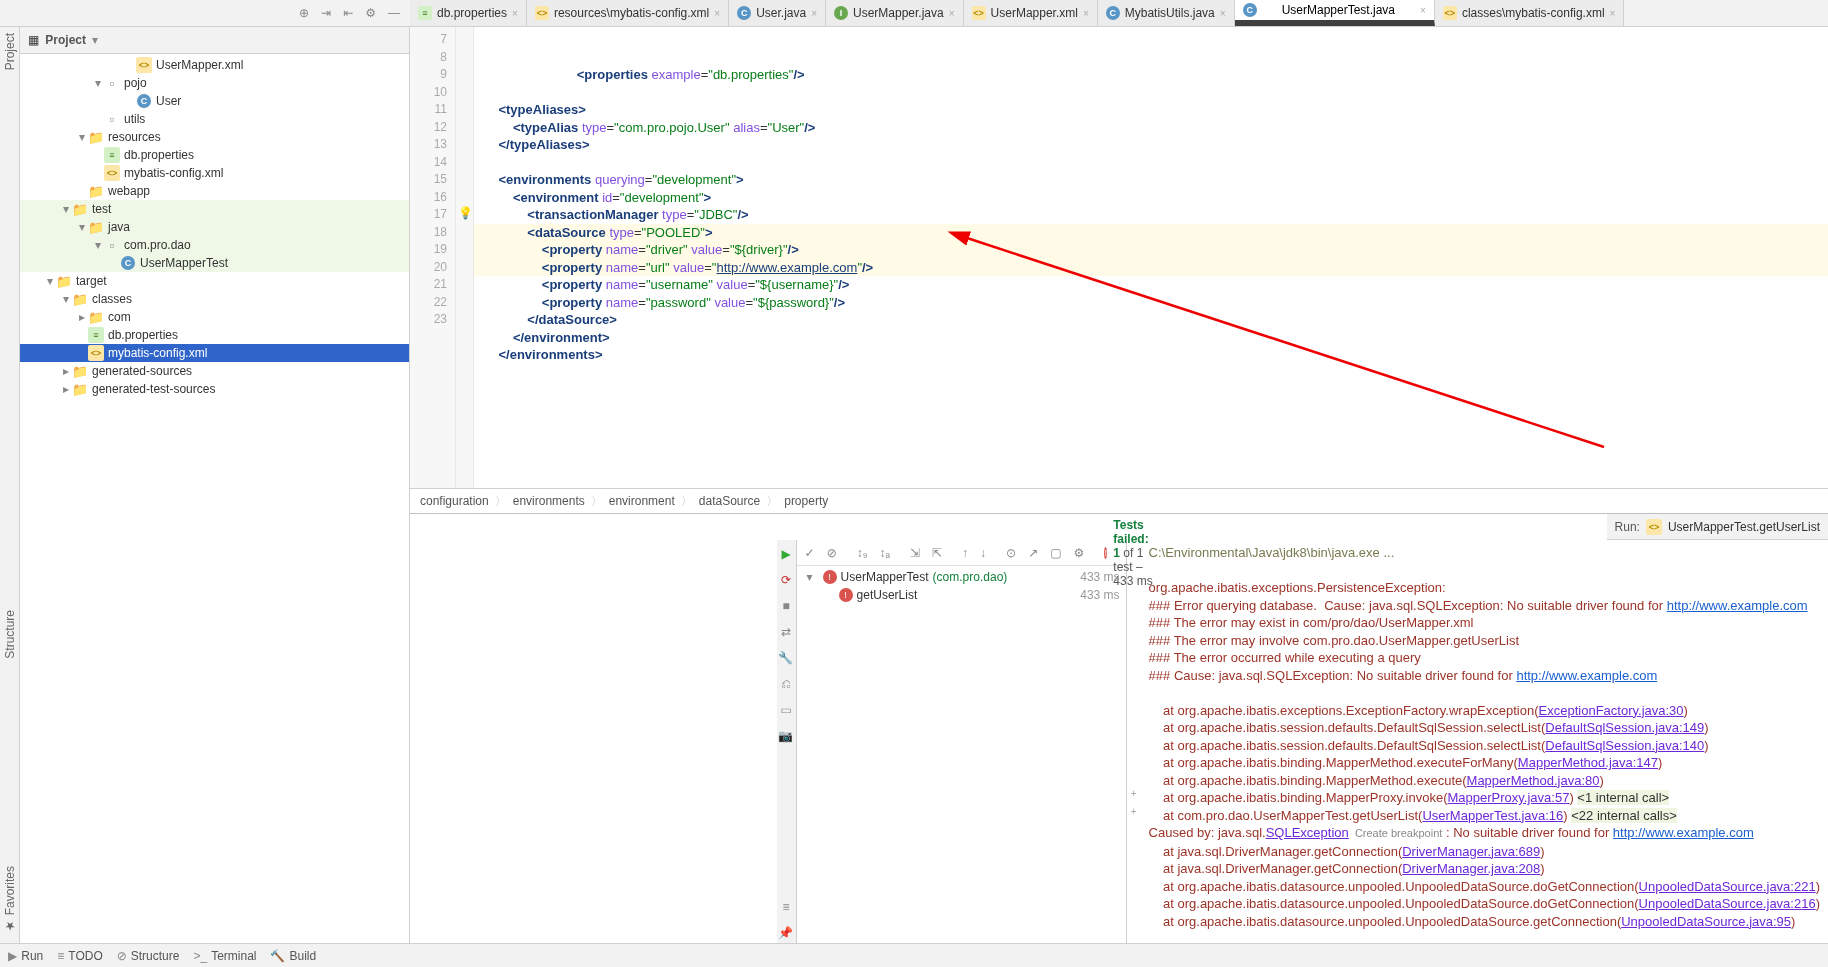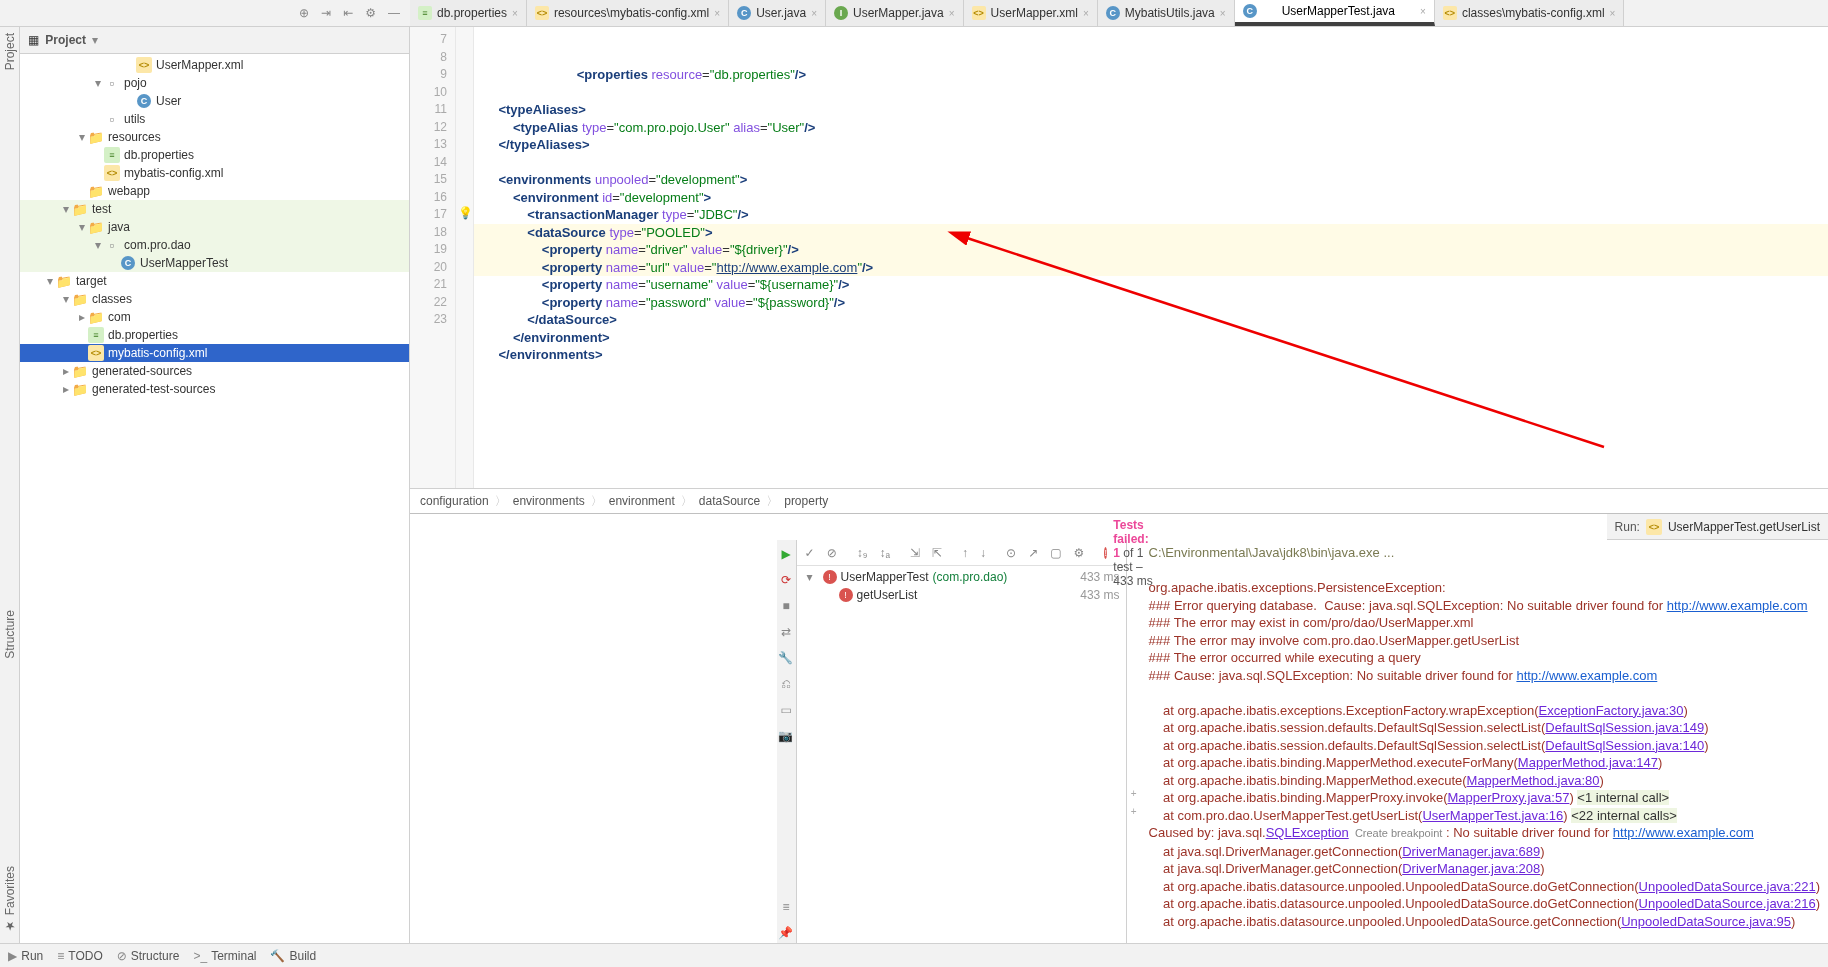--- a/index.html
+++ b/index.html
@@ -4,21 +4,21 @@
 <style>
 * { margin:0; padding:0; box-sizing:border-box; font-family:"Segoe UI",Arial,sans-serif; }
 body { font-size:12px; color:#333; background:#fff; overflow:hidden; }
 .root { display:flex; flex-direction:column; height:967px; width:1828px; }
 
 
 .etabs { display:flex; align-items:center; height:27px; border-bottom:1px solid #d0d0d0; background:#f2f2f2; }
 .etabs .spacer { width:410px; display:flex; align-items:center; justify-content:flex-end; gap:12px; padding-right:10px; }
 .etabs .spacer .ticon { color:#888; cursor:pointer; }
 .etab { display:flex; align-items:center; gap:5px; padding:0 8px; height:100%; border-right:1px solid #d0d0d0; background:#ececec; cursor:pointer; }
-.etab.active { background:#fff; border-bottom:4px solid #404040;gap:25px; }
+.etab.active { background:#fff; border-bottom:6px solid #404040;gap:25px; }
 .etab .fi { width:14px; height:14px; }
 .etab .lbl { color:#333; white-space:nowrap; }
 .etab.active .lbl { color:#000; }
 .etab .close { color:#aaa; font-size:10px; }
 
 
 .fi { display:inline-flex; align-items:center; justify-content:center; width:16px; height:16px; font-size:9px; font-weight:bold; border-radius:2px; }
 .fi.xml { background:#fce7a8; color:#b28900; }
 .fi.xml::before{content:"<>"}
 .fi.java { color:#fff; }
@@ -87,21 +87,21 @@
 .tests-tree{ flex:1; padding:2px;}
 .test-row{display:flex; align-items:center; height:18px; padding:0 4px; gap:4px;}
 .test-row .status{width:14px; height:14px; border-radius:50%; display:flex; align-items:center; justify-content:center; font-size:9px; color:#fff;}
 .test-row .status.fail{background:#d9534f;}
 .test-row .dur{margin-left:auto; color:#999;}
 .test-row .pkg{color:#15803d;}
 
 .run-console{ flex:1; overflow:auto; padding:4px 8px;}
 .run-status{ display:flex; align-items:center; gap:6px; color:#555; margin-left:10px;}
 .run-status .fail-icon{width:12px; height:12px; border-radius:50%; background:#d9534f; color:#fff; display:flex; align-items:center; justify-content:center; font-size:9px;}
-.run-status .failtxt{color:#ec4899; font-weight:bold;}
+.run-status .failtxt{color:#15803d; font-weight:bold;}
 
 .console { font-family:Consolas,monospace; font-size:13px; line-height:17.5px; white-space:pre; color:#333;}
 .console .cmd{color:#7a7a52;}
 .console .err{color:#9c3328;}
 .console .link{color:#1a5fd0; text-decoration:underline; cursor:pointer;}
 .console .srclink{color:#6d28d9; text-decoration:underline; cursor:pointer;}
 .console .intcall{background:#eef5e1;}
 .console .breakpt{color:#888; font-size:11px;}
 .expand-gut{width:14px; display:flex; flex-direction:column;}
 .expand-gut .ex{color:#aaa; font-size:10px; height:17.5px; display:flex; align-items:center; justify-content:center; cursor:pointer;}
@@ -342,27 +342,27 @@
           </div>
           <div class="code" id="code">
             <svg class="arrow" width="1400" height="500">
               <defs>
                   <marker id="ah" markerWidth="10" markerHeight="10" refX="2" refY="3" orient="auto">
                 <path d="M0,0 L0,6 L9,3 z" fill="#e00"></path>
                   </marker>
                 </defs>
               <line x1="1130" y1="420" x2="490" y2="210" stroke="#e00" stroke-width="2.5" marker-end="url(#ah)"></line>
             </svg>
-          <span class="line">    <span class="tok-tag">&lt;properties</span> <span class="tok-attr">resource</span>=<span class="tok-str">"db.properties"</span><span class="tok-tag">/&gt;</span>
+          <span class="line">    <span class="tok-tag">&lt;properties</span> <span class="tok-attr">example</span>=<span class="tok-str">"db.properties"</span><span class="tok-tag">/&gt;</span>
 </span><span class="line">
 </span><span class="line">    <span class="tok-tag">&lt;typeAliases&gt;</span>
 </span><span class="line">        <span class="tok-tag">&lt;typeAlias</span> <span class="tok-attr">type</span>=<span class="tok-str">"com.pro.pojo.User"</span> <span class="tok-attr">alias</span>=<span class="tok-str">"User"</span><span class="tok-tag">/&gt;</span>
 </span><span class="line">    <span class="tok-tag">&lt;/typeAliases&gt;</span>
 </span><span class="line">
-</span><span class="line">    <span class="tok-tag">&lt;environments</span> <span class="tok-attr">unpooled</span>=<span class="tok-str">"development"</span><span class="tok-tag">&gt;</span>
+</span><span class="line">    <span class="tok-tag">&lt;environments</span> <span class="tok-attr">querying</span>=<span class="tok-str">"development"</span><span class="tok-tag">&gt;</span>
 </span><span class="line">        <span class="tok-tag">&lt;environment</span> <span class="tok-attr">id</span>=<span class="tok-str">"development"</span><span class="tok-tag">&gt;</span>
 </span><span class="line">            <span class="tok-tag">&lt;transactionManager</span> <span class="tok-attr">type</span>=<span class="tok-str">"JDBC"</span><span class="tok-tag">/&gt;</span>
 </span><span class="line hl">            <span class="tok-tag">&lt;dataSource</span> <span class="tok-attr">type</span>=<span class="tok-str">"POOLED"</span><span class="tok-tag">&gt;</span>
 </span><span class="line hl">                <span class="tok-tag">&lt;property</span> <span class="tok-attr">name</span>=<span class="tok-str">"driver"</span> <span class="tok-attr">value</span>=<span class="tok-str">"${driver}"</span><span class="tok-tag">/&gt;</span>
 </span><span class="line hl">                <span class="tok-tag">&lt;property</span> <span class="tok-attr">name</span>=<span class="tok-str">"url"</span> <span class="tok-attr">value</span>=<span class="tok-str">"</span><span class="tok-url">http://www.example.com</span><span class="tok-str">"</span><span class="tok-tag">/&gt;</span>
 </span><span class="line">                <span class="tok-tag">&lt;property</span> <span class="tok-attr">name</span>=<span class="tok-str">"username"</span> <span class="tok-attr">value</span>=<span class="tok-str">"${username}"</span><span class="tok-tag">/&gt;</span>
 </span><span class="line">                <span class="tok-tag">&lt;property</span> <span class="tok-attr">name</span>=<span class="tok-str">"password"</span> <span class="tok-attr">value</span>=<span class="tok-str">"${password}"</span><span class="tok-tag">/&gt;</span>
 </span><span class="line">            <span class="tok-tag">&lt;/dataSource&gt;</span>
 </span><span class="line">        <span class="tok-tag">&lt;/environment&gt;</span>
 </span><span class="line">    <span class="tok-tag">&lt;/environments&gt;</span>

